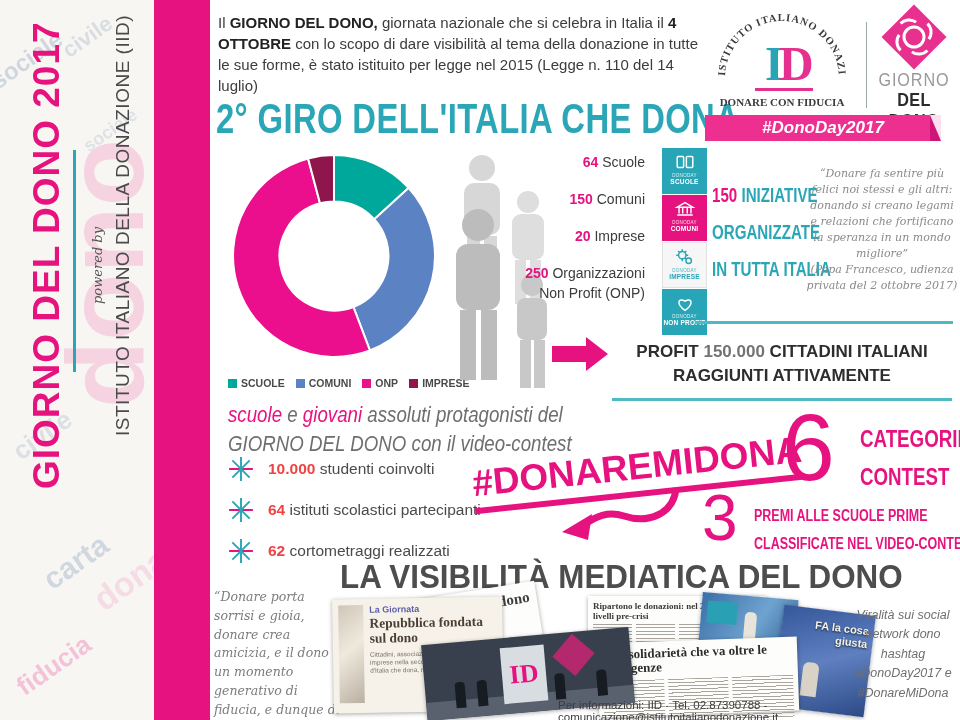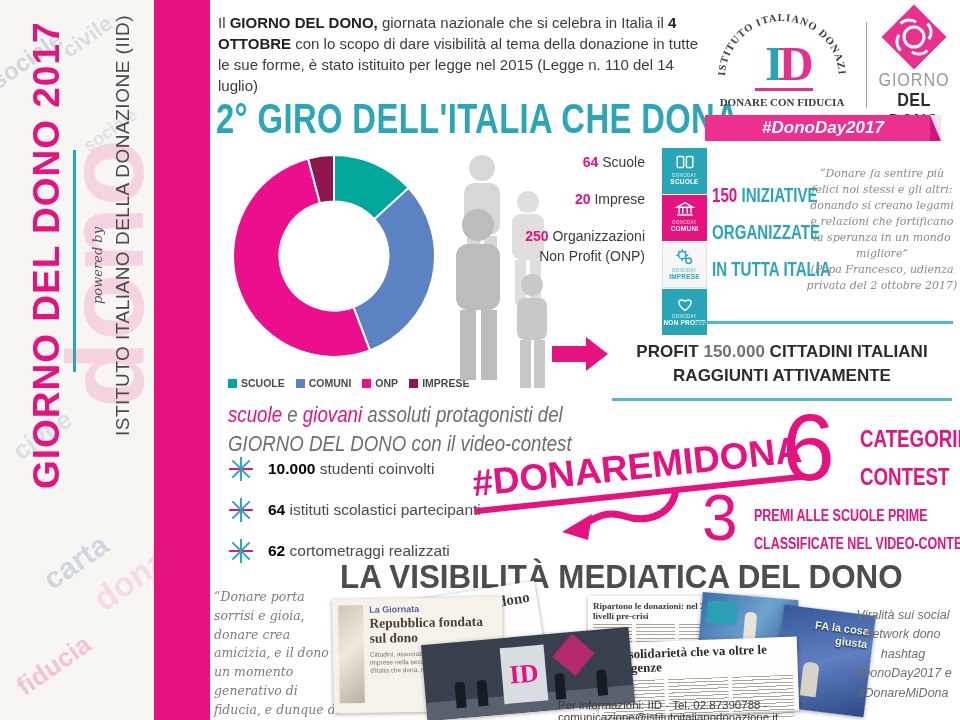--- a/index.html
+++ b/index.html
@@ -84,21 +84,21 @@
   .reach{left:626px;top:340px;width:312px;text-align:center;font-size:17px;font-weight:bold;color:#2d2d2d;line-height:24px;}
   .reach .num{color:#737373;}
 
   
   .protag{left:228px;top:400px;font-style:italic;font-size:22px;color:#6e6e6e;line-height:29px;
           transform:scaleX(.85);transform-origin:left top;white-space:nowrap;}
   .protag .pk{color:#e6127f;}
   .bullets{position:absolute;left:228px;top:456px;}
   .bullet{display:flex;align-items:center;gap:14px;margin-bottom:15px;height:26px;}
   .bullet .txt{font-size:15.5px;color:#4a4a4a;}
-  .bullet .num{color:#000000;font-weight:bold;}
+  .bullet .num{color:#ef4444;font-weight:bold;}
 
   
   .hashtag{left:472px;top:446px;font-size:37px;font-weight:bold;color:#e6127f;transform:rotate(-6deg);
            border-bottom:6px solid #e6127f;padding-bottom:3px;white-space:nowrap;}
   .curve-arrow{left:552px;top:484px;}
   .big6{left:782px;top:400px;font-size:95px;color:#e6127f;line-height:95px;}
   .cat-lines{left:860px;top:420px;font-size:24px;font-weight:bold;color:#e6127f;line-height:38px;
              transform:scaleX(.78);transform-origin:left top;white-space:nowrap;}
   .big3{left:702px;top:486px;font-size:64px;color:#e6127f;line-height:64px;}
   .prize-lines{left:754px;top:502px;font-size:16px;font-weight:bold;color:#e6127f;line-height:28px;
@@ -247,20 +247,21 @@
     <g fill="#c8c8c8">
         <circle cx="92" cy="135" r="11"></circle>
         <rect x="77" y="148" width="30" height="42" rx="8"></rect>
         <rect x="80" y="190" width="11" height="48"></rect>
         <rect x="94" y="190" width="11" height="48"></rect>
       </g>
   </svg>
 
   <div id="stats" class="stats">
       <div class="stat"><span class="num">64</span> Scuole</div>
+      <div class="stat"><span class="num">150</span> Comuni</div>
       <div class="stat"><span class="num">20</span> Imprese</div>
       <div class="stat"><span class="num">250</span> Organizzazioni<br> Non Profit (ONP)</div>
     </div>
 
   <div id="badges" class="badges">
       <div class="badge teal">
         <svg width="22" height="22" viewBox="0 0 24 22" fill="none" stroke="currentColor" stroke-width="1.6">
           <rect x="3.5" y="5" width="7" height="12" rx="1"></rect>
           <rect x="13.5" y="5" width="7" height="12" rx="1"></rect>
         </svg>

